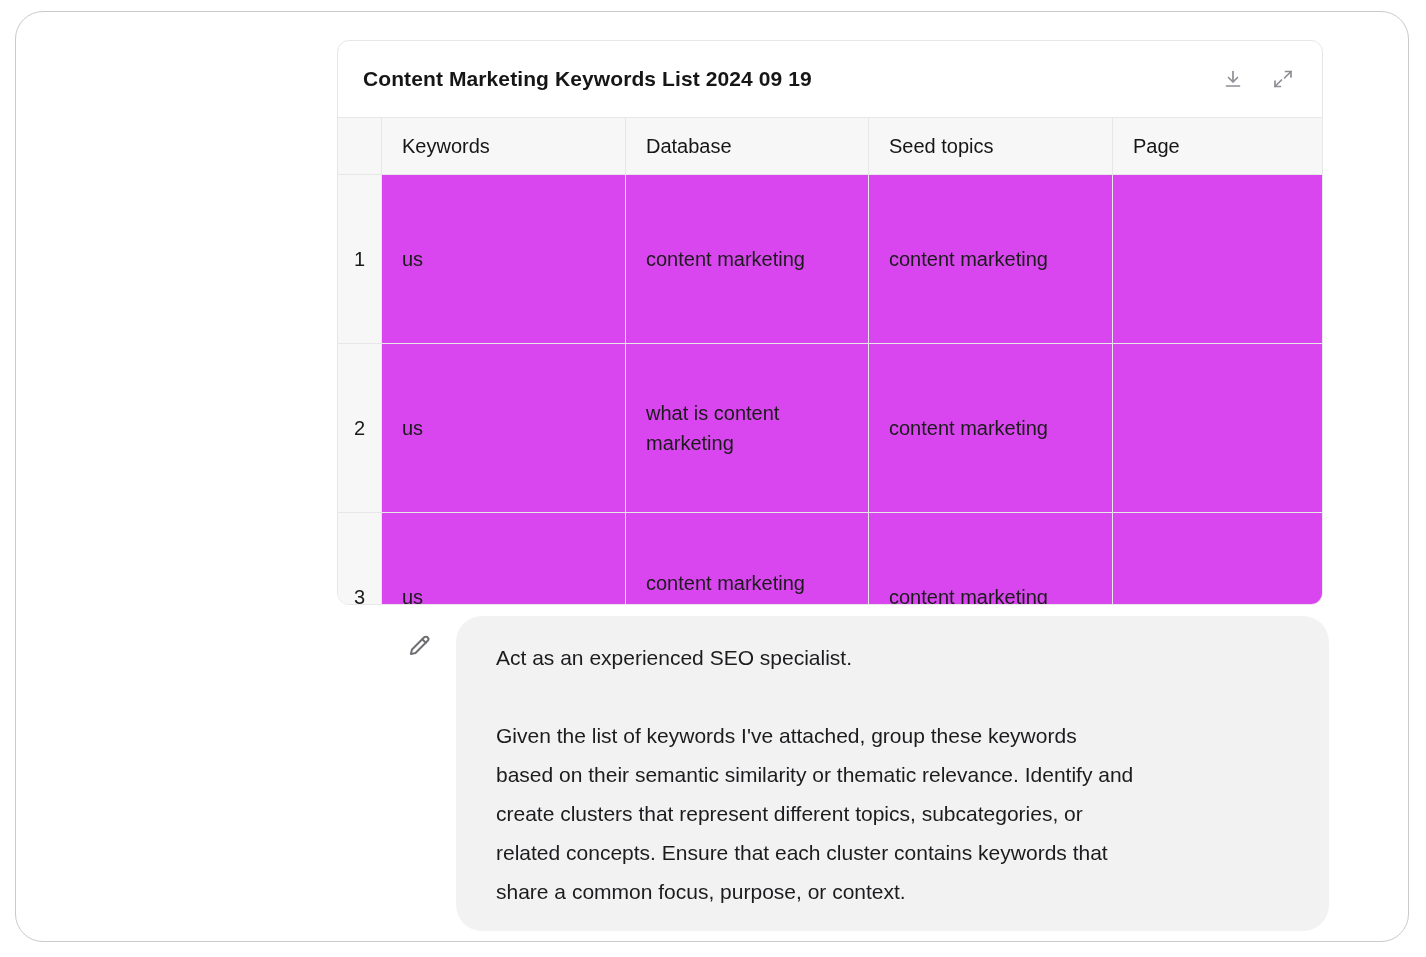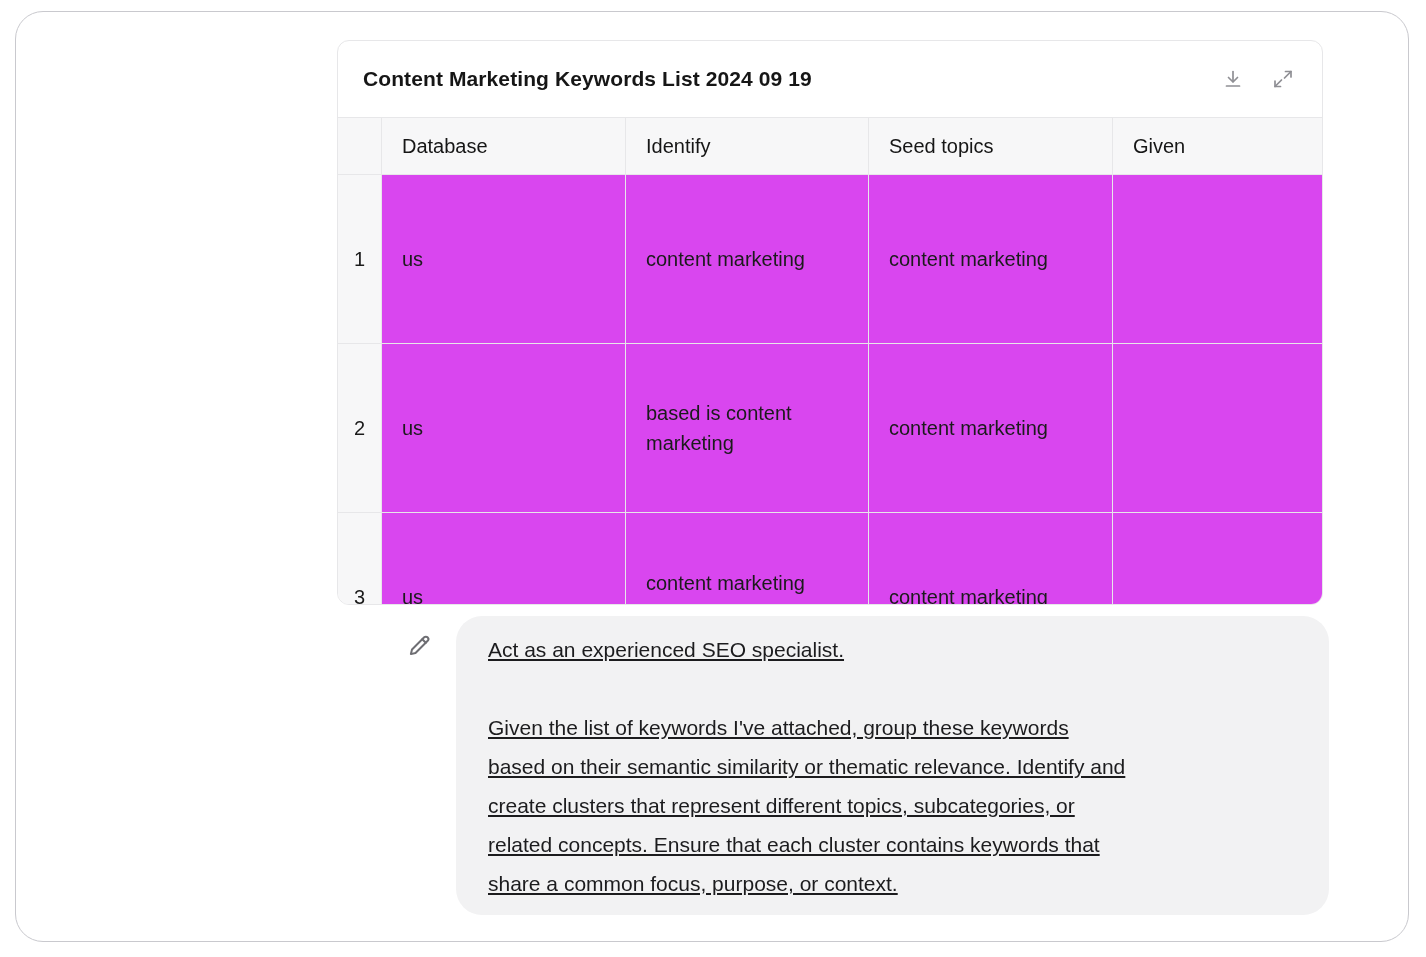--- a/index.html
+++ b/index.html
@@ -133,23 +133,22 @@
     width: 873px;
     box-sizing: border-box;
     background: #f2f2f3;
     border-radius: 26px;
     padding: 14px 34px 12px 32px;
     font-size: 21px;
     line-height: 39px;
     color: #1c1c1e;
   }
   .bubble p {
-    margin: 0;
+    margin: 8px;
     white-space: pre-line;
-    text-decoration: underline;
   }
   .bubble p + p { margin-top: 39px; }
 </style>
 </head>
 <body>
 
 <div class="stage">
   <div class="outer-frame"></div>
 
   <div class="card">
@@ -174,34 +173,34 @@
               <path d="M4 19.5l6.5-6.5"></path>
             </svg>
           </span>
         </button>
       </div>
     </div>
 
     <div class="table">
 
       <div class="cell head idx"></div>
+      <div class="cell head">Keywords</div>
       <div class="cell head">Database</div>
-      <div class="cell head">Identify</div>
       <div class="cell head">Seed topics</div>
-      <div class="cell head">Given</div>
+      <div class="cell head">Page</div>
 
       <div class="cell body idx">1</div>
       <div class="cell body">us</div>
       <div class="cell body">content marketing</div>
       <div class="cell body">content marketing</div>
       <div class="cell body"></div>
 
       <div class="cell body idx">2</div>
       <div class="cell body">us</div>
-      <div class="cell body">based is content marketing</div>
+      <div class="cell body">what is content marketing</div>
       <div class="cell body">content marketing</div>
       <div class="cell body"></div>
 
       <div class="cell body idx">3</div>
       <div class="cell body">us</div>
       <div class="cell body">
           <span class="shift-up">content marketing</span>
         </div>
       <div class="cell body">content marketing</div>
       <div class="cell body"></div>

